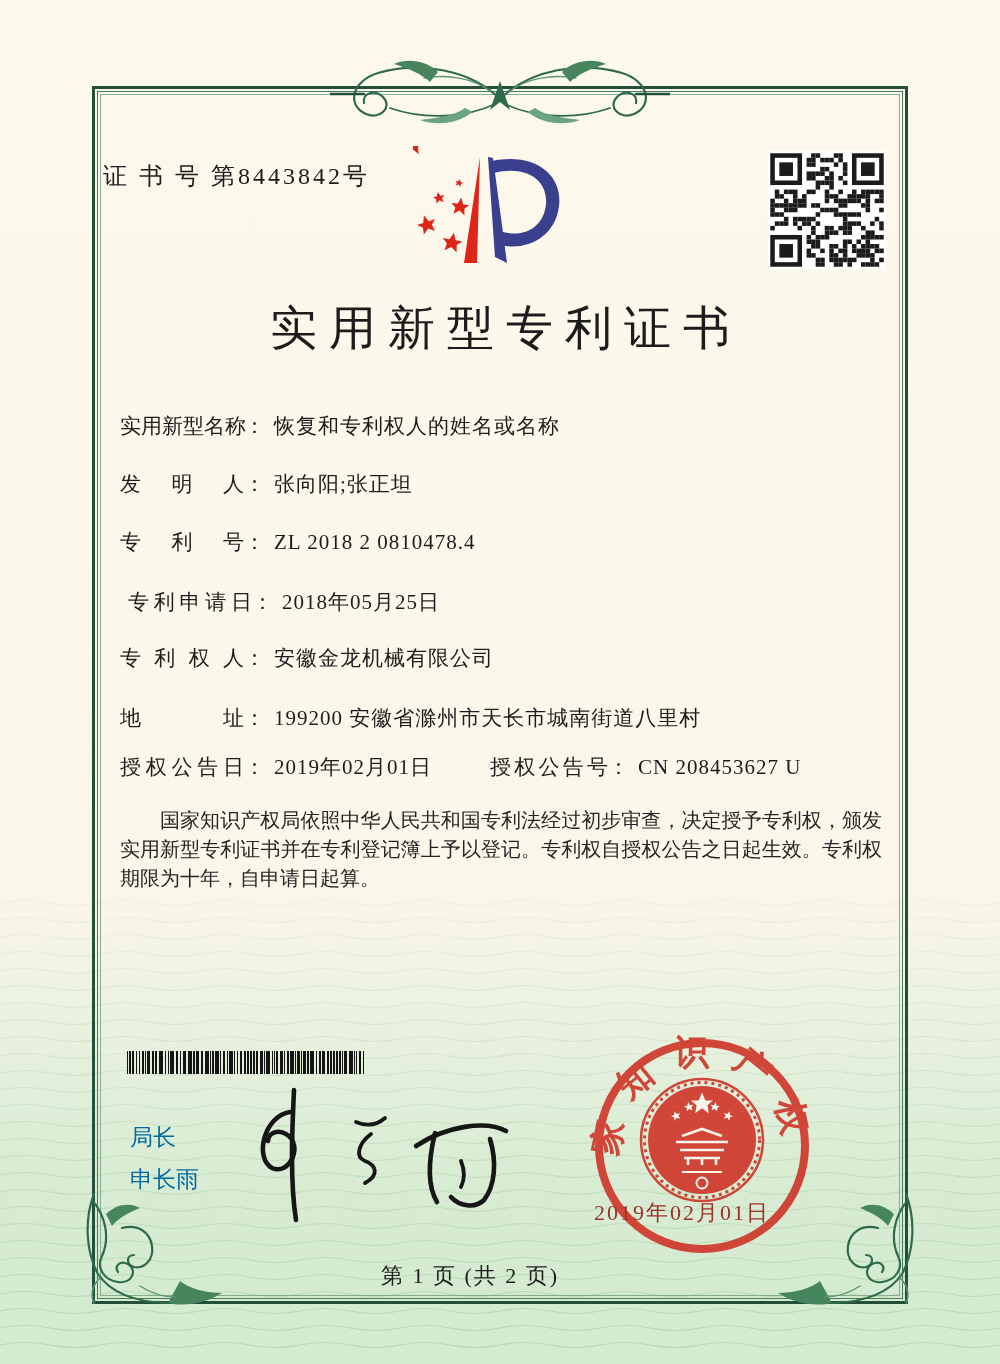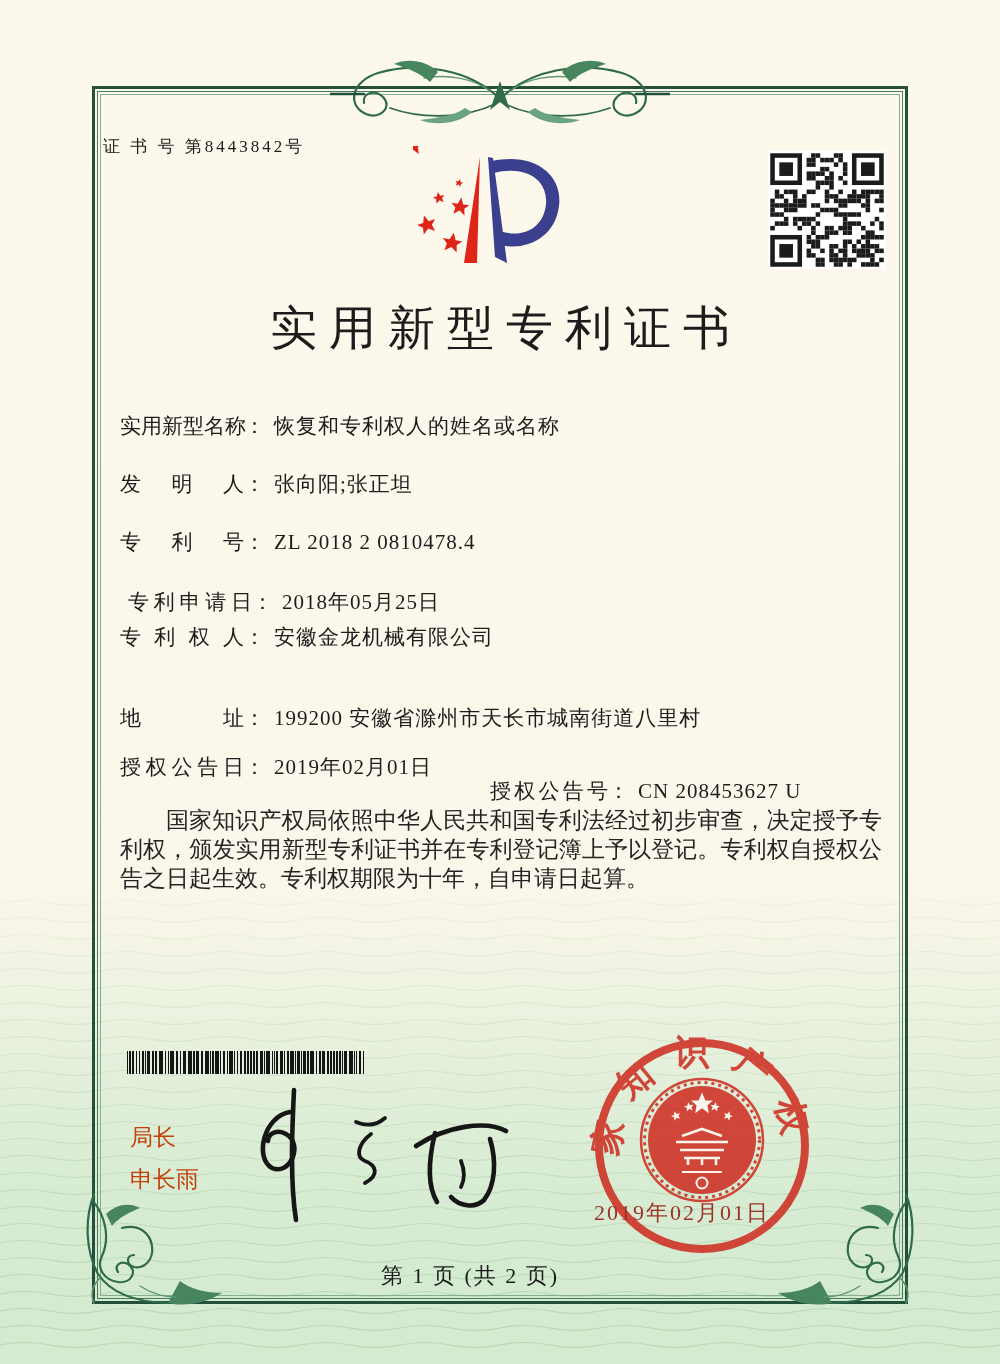--- a/index.html
+++ b/index.html
@@ -12,38 +12,38 @@
   
   .green-bg{position:absolute;left:0;right:0;top:895px;height:469px;z-index:1;
     background:linear-gradient(180deg,rgba(219,238,215,0) 0%,rgba(214,236,210,.45) 35%,rgba(211,234,207,.8) 65%,#d4ebd0 100%);}
   .green-bg svg{position:absolute;inset:0;}
   
   .frame{position:absolute;left:92px;top:86px;right:92px;bottom:60px;border:3.5px solid #24503a;z-index:2;}
   .frame-inner{position:absolute;inset:2px;border:1.5px solid #49795e;}
   .frame-inner2{position:absolute;inset:2px;border:1px solid #86ac93;}
   .content{position:absolute;inset:0;z-index:4;}
   .ornament{position:absolute;z-index:3;}
-  .cert-no{position:absolute;left:103px;top:135px;font-size:17px;letter-spacing:3px;font-family:Liberation Serif, serif;}
+  .cert-no{position:absolute;left:103px;top:160px;font-size:24px;letter-spacing:3px;font-family:Liberation Serif, serif;}
   .logo{position:absolute;left:413px;top:146px;}
   .qr{position:absolute;left:768px;top:151px;}
   .title{position:absolute;left:0;width:100%;top:297px;text-align:center;
     font-size:47px;font-weight:normal;letter-spacing:12px;text-indent:12px;}
   .fields{position:absolute;left:120px;top:0;width:770px;font-size:21px;}
   .frow{position:absolute;left:0;white-space:nowrap;}
   .flabel{display:inline-block;width:124px;text-align:justify;text-align-last:justify;vertical-align:bottom;font-family:Liberation Serif, serif;}
   .fcolon{display:inline-block;}
   .fvalue{margin-left:9px;letter-spacing:1px;}
   .grant2{position:absolute;left:370px;top:0;white-space:nowrap;}
-  .grant2 .flabel{width:118px;margin-top:24px;}
-  .paras{position:absolute;left:120px;top:806px;width:762px;font-size:23px;line-height:29px;
+  .grant2 .flabel{width:118px;}
+  .paras{position:absolute;left:120px;top:806px;width:762px;font-size:20px;line-height:29px;
     text-align:justify;color:#242424;font-weight:400;}
   .paras p{margin:0;text-indent:2em;}
   .barcode{position:absolute;left:127px;top:1051px;}
   .signer{position:absolute;left:130px;top:1116px;font-size:23px;line-height:42px;
-    font-family:"Liberation Sans","DejaVu Sans",sans-serif;color:#c2410c;}
+    font-family:"Liberation Sans","DejaVu Sans",sans-serif;color:#0369a1;}
   .signature{position:absolute;left:238px;top:1082px;}
   .seal{position:absolute;left:588px;top:1032px;}
   .seal-date{position:absolute;left:594px;top:1198px;font-size:22px;color:#9c3127;letter-spacing:2px;z-index:5;}
   .page-num{position:absolute;left:0;width:100%;top:1261px;text-align:center;text-indent:-60px;font-size:22px;letter-spacing:2px;}
   .back-note{position:absolute;left:0;width:100%;top:1373px;text-align:center;text-indent:-90px;font-size:21px;letter-spacing:3px;color:#2a2a2a;}
 </style>
 </head>
 <body>
 
 <div class="page">
@@ -368,21 +368,21 @@
       </div>
       <div class="frow" style="top:470px;">
         <span class="flabel">发明人</span><span class="fcolon">：</span><span class="fvalue">张向阳;张正坦</span>
       </div>
       <div class="frow" style="top:528px;">
         <span class="flabel">专利号</span><span class="fcolon">：</span><span class="fvalue">ZL 2018 2 0810478.4</span>
       </div>
       <div class="frow" style="top:588px;margin-left:8px;">
         <span class="flabel">专利申请日</span><span class="fcolon">：</span><span class="fvalue">2018年05月25日</span>
       </div>
-      <div class="frow" style="top:623px;">
+      <div class="frow" style="top:644px;">
         <span class="flabel">专利权人</span><span class="fcolon">：</span><span class="fvalue">安徽金龙机械有限公司</span>
       </div>
       <div class="frow" style="top:704px;">
         <span class="flabel">地址</span><span class="fcolon">：</span><span class="fvalue">199200 安徽省滁州市天长市城南街道八里村</span>
       </div>
       <div class="frow" style="top:753px;width:770px;">
         <span class="flabel">授权公告日</span><span class="fcolon">：</span><span class="fvalue">2019年02月01日</span>
         <span class="grant2">
           <span class="flabel">授权公告号</span><span class="fcolon">：</span><span class="fvalue">CN 208453627 U</span>
         </span>

